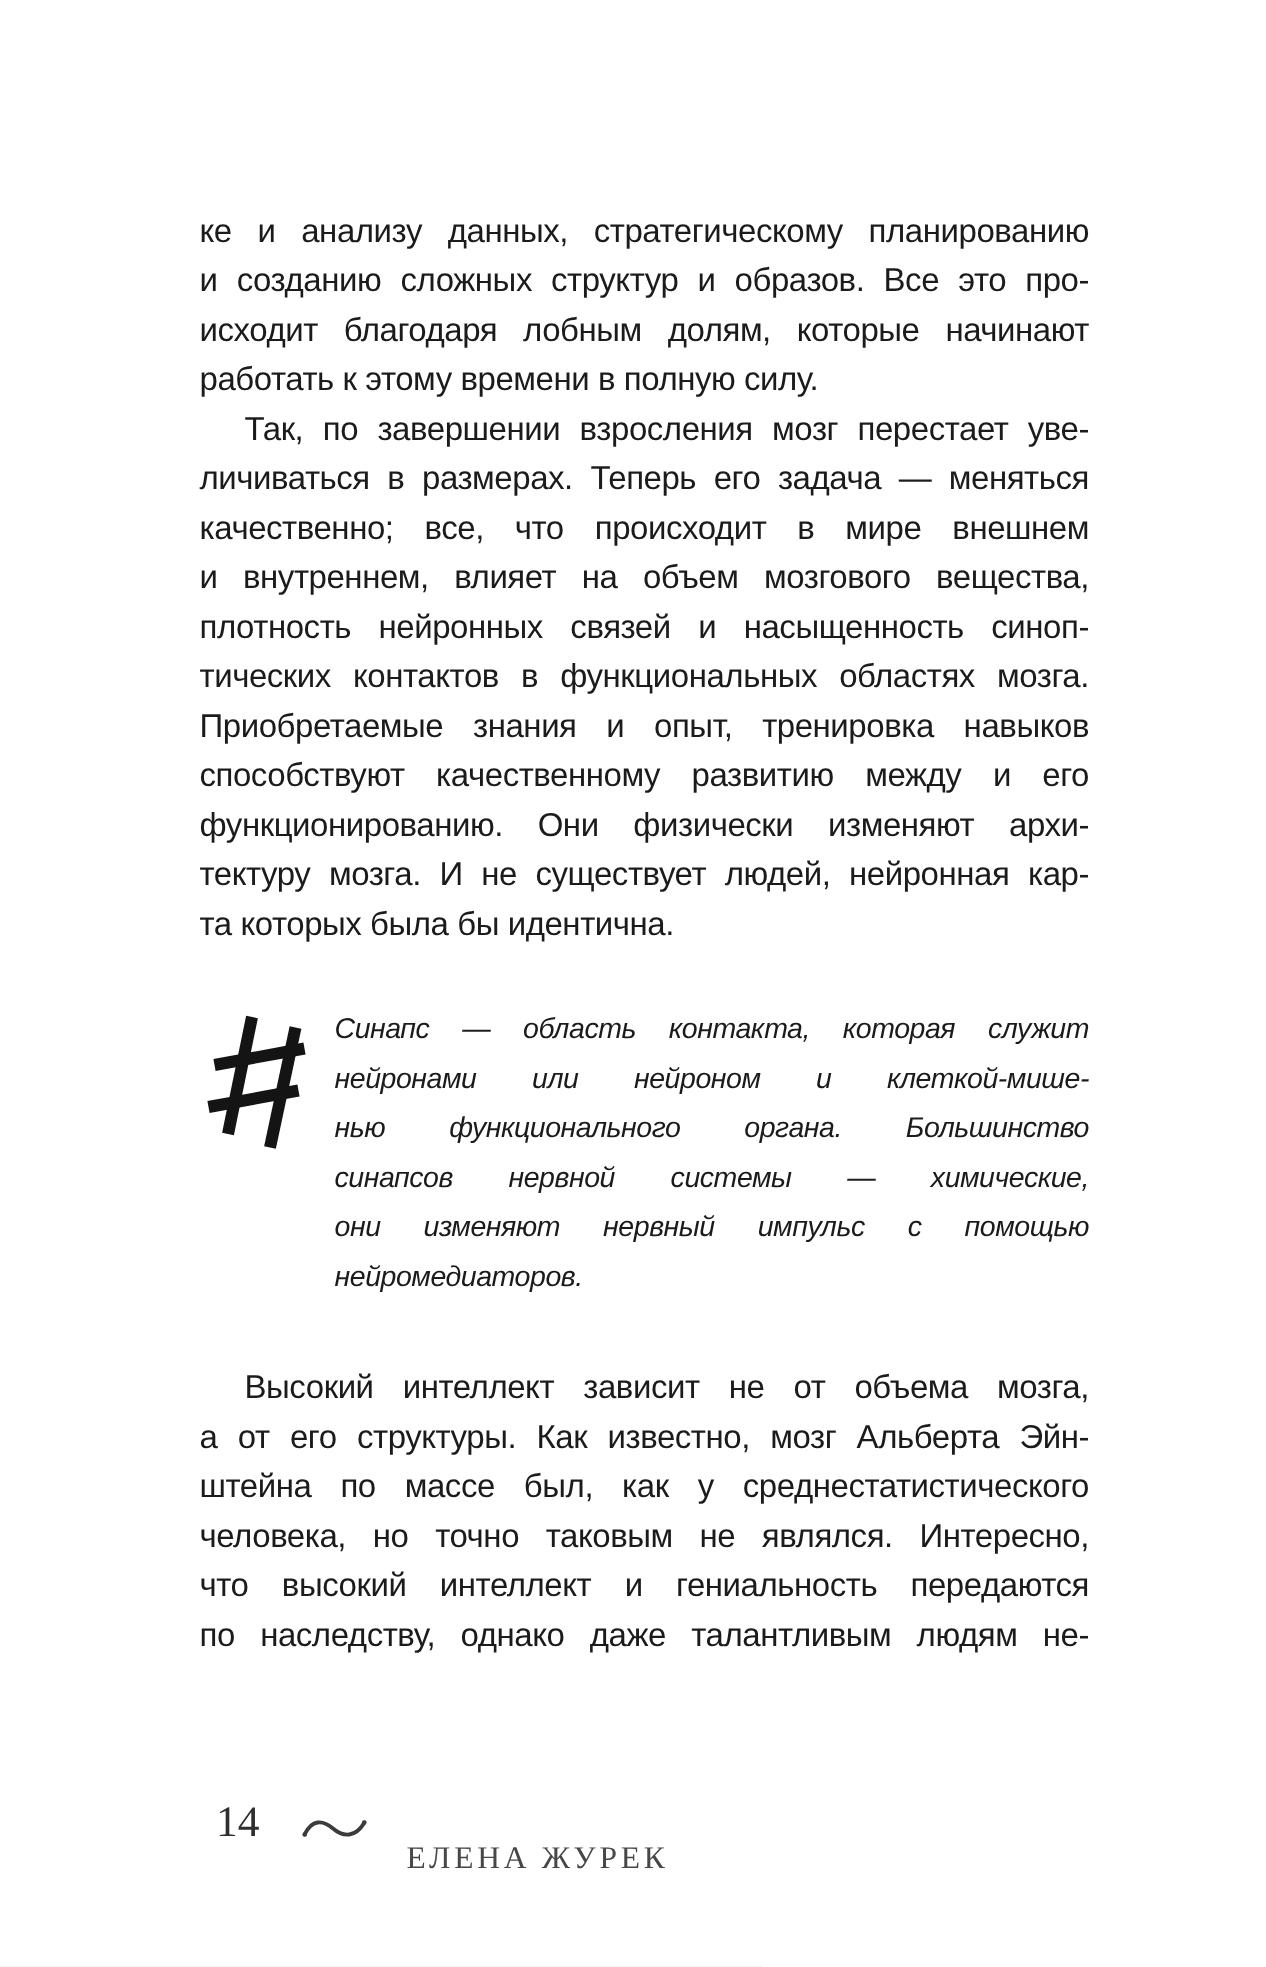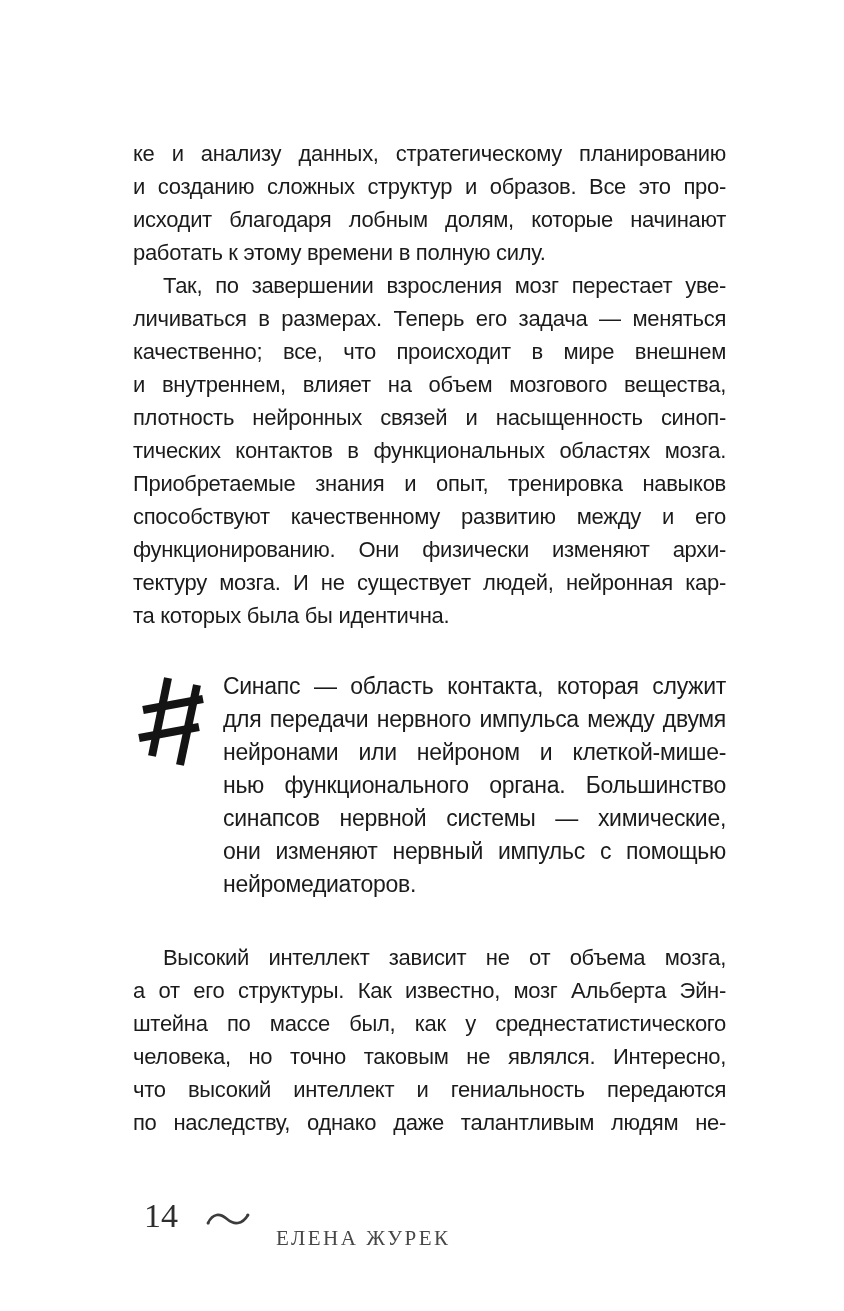--- a/index.html
+++ b/index.html
@@ -26,42 +26,43 @@
     text-align-last: justify;
     white-space: normal;
   }
   .line.end   { text-align-last: left; }
   .line.indent{ text-indent: 30px; }
 
   .quote {
     position: relative;
     margin-top: 38px;
     padding-left: 90px;
-    font-size: 23px;
+    font-style: italic;
+    font-size: 19px;
   }
   .hash-icon {
     position: absolute;
     left: 4px;
     top: 2px;
     width: 70px;
     height: 100px;
   }
   .para3 { margin-top: 40px; }
 
   .footer {
     position: absolute;
     left: 144px;
     top: 1180px;
     display: flex;
     align-items: center;
     font-family: "Liberation Serif", serif;
     color: #3c3c3c;
   }
   .page-number {
-    font-size: 34px;
+    font-size: 29px;
     color: #2e2e2e;
   }
   .ornament-icon {
     margin: 6px 26px 0 28px;
     width: 44px;
     height: 18px;
   }
   .running-author {
     font-size: 21px;
     letter-spacing: 2.5px;
@@ -103,21 +104,20 @@
         <svg viewBox="0 0 70 100" width="70" height="100" aria-hidden="true">
           <g stroke="#141414" stroke-width="8" stroke-linecap="butt" fill="none">
             <line x1="31" y1="6" x2="15" y2="84"></line>
             <line x1="60" y1="13" x2="43" y2="93"></line>
             <line x1="6" y1="38" x2="66" y2="27"></line>
             <line x1="2" y1="66" x2="62" y2="55"></line>
           </g>
         </svg>
       </span>
       <div class="line">Синапс — область контакта, которая служит</div>
-      <div class="line">для передачи нервного импульса между двумя</div>
       <div class="line">нейронами или нейроном и клеткой-мише-</div>
       <div class="line">нью функционального органа. Большинство</div>
       <div class="line">синапсов нервной системы — химические,</div>
       <div class="line">они изменяют нервный импульс с помощью</div>
       <div class="line end">нейромедиаторов.</div>
     </div>
 
     <div class="para3">
       <div class="line indent">Высокий интеллект зависит не от объема мозга,</div>
       <div class="line">а от его структуры. Как известно, мозг Альберта Эйн-</div>

